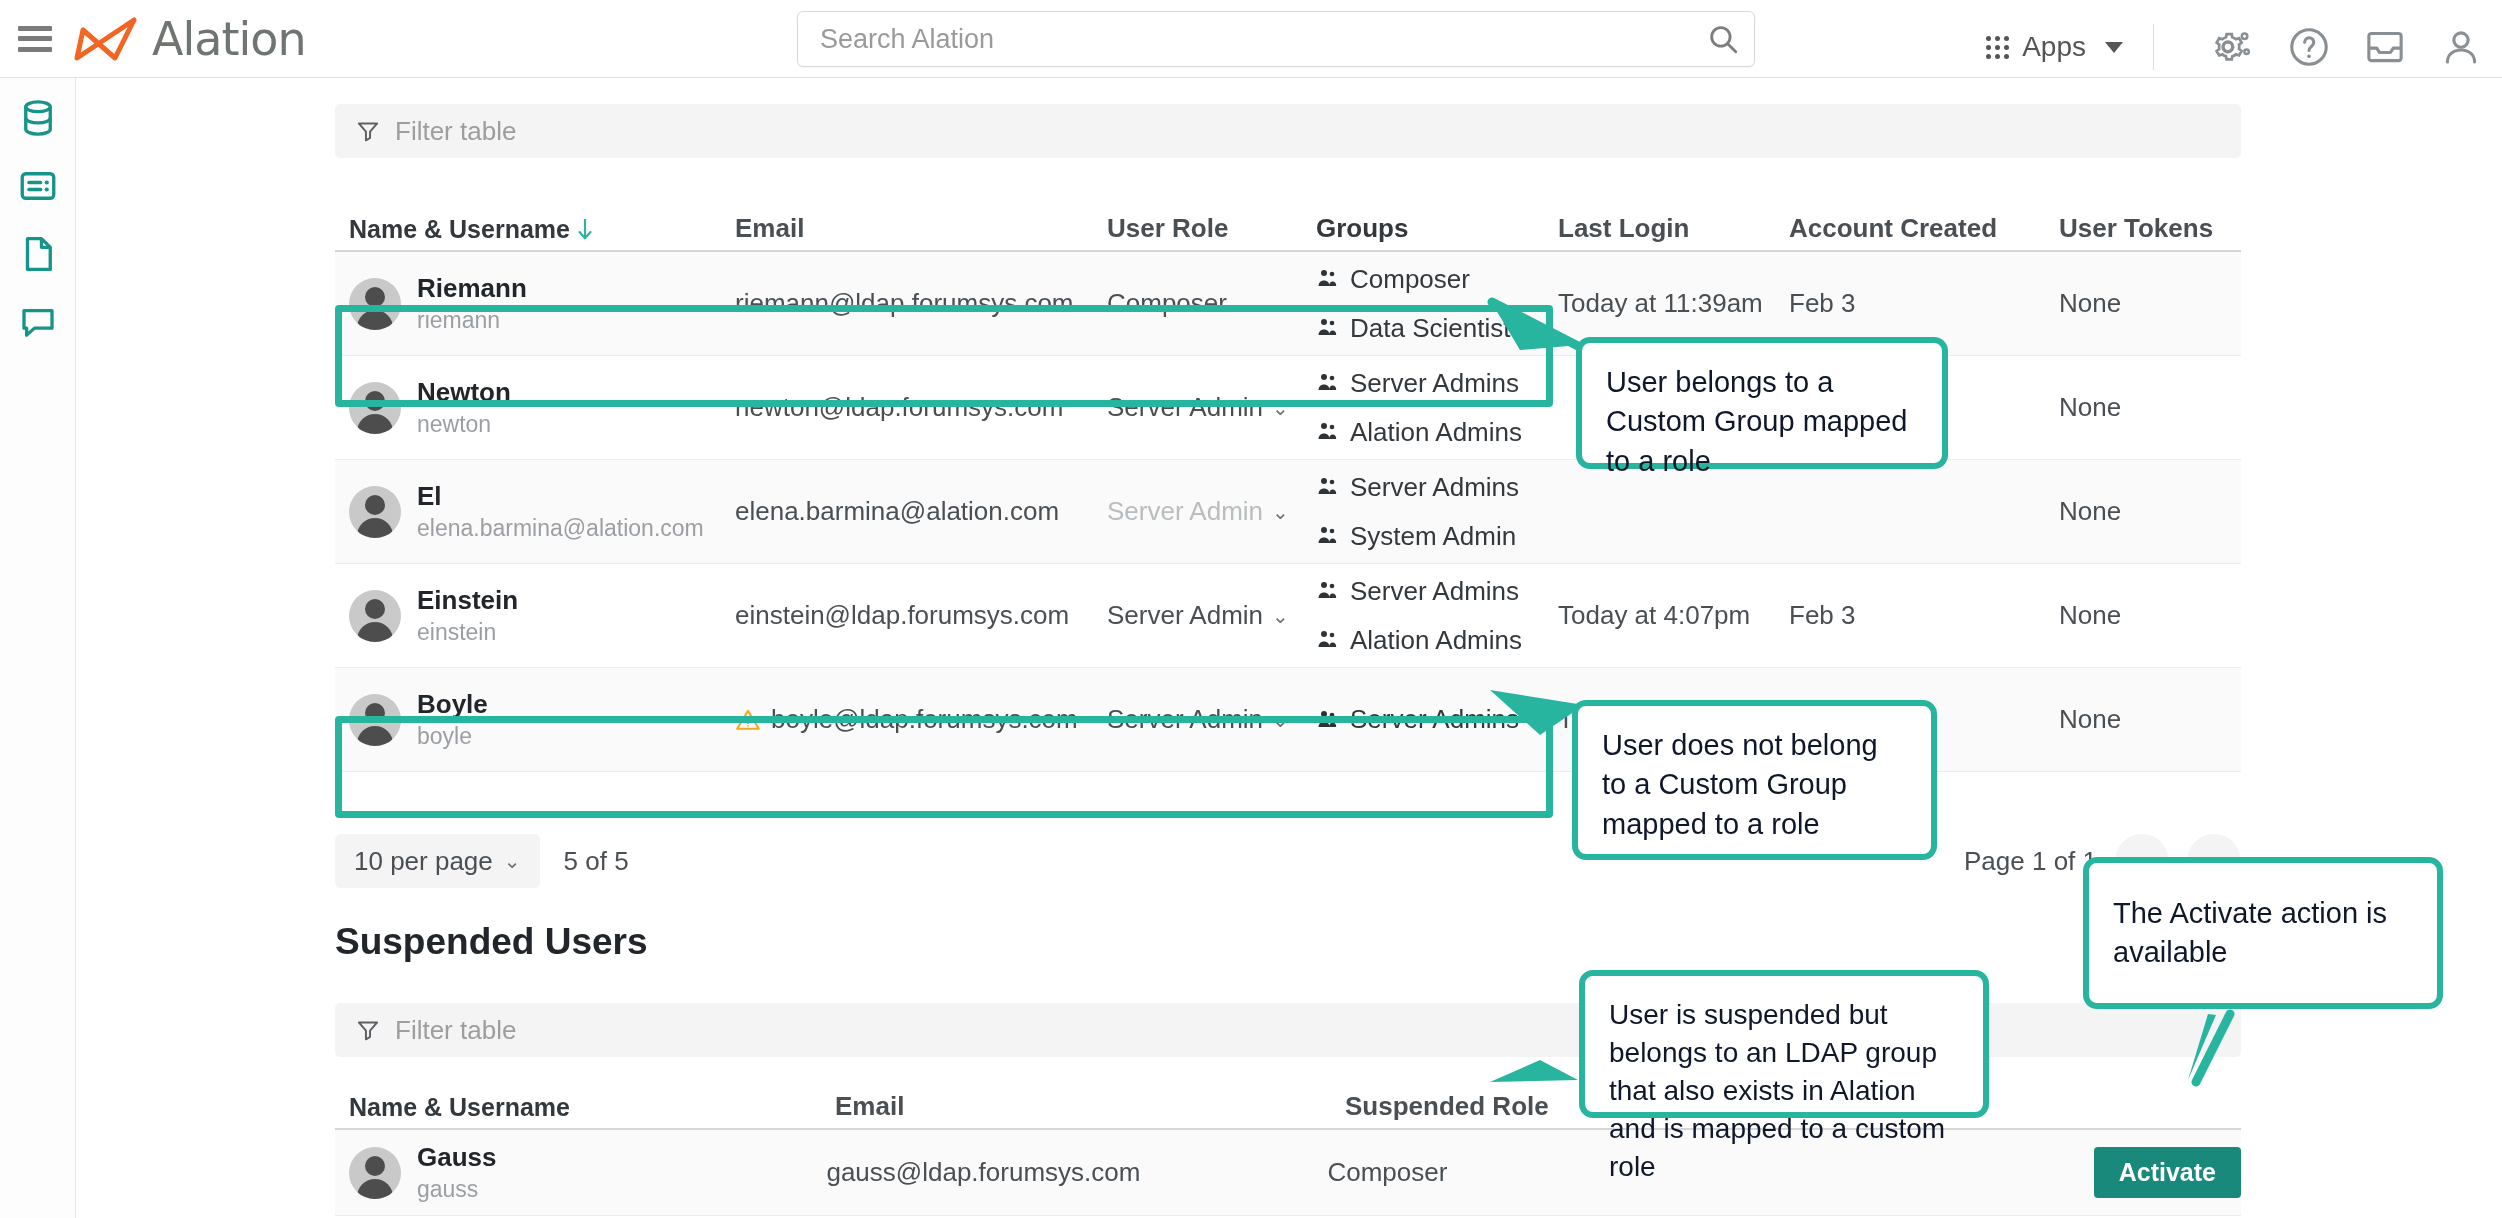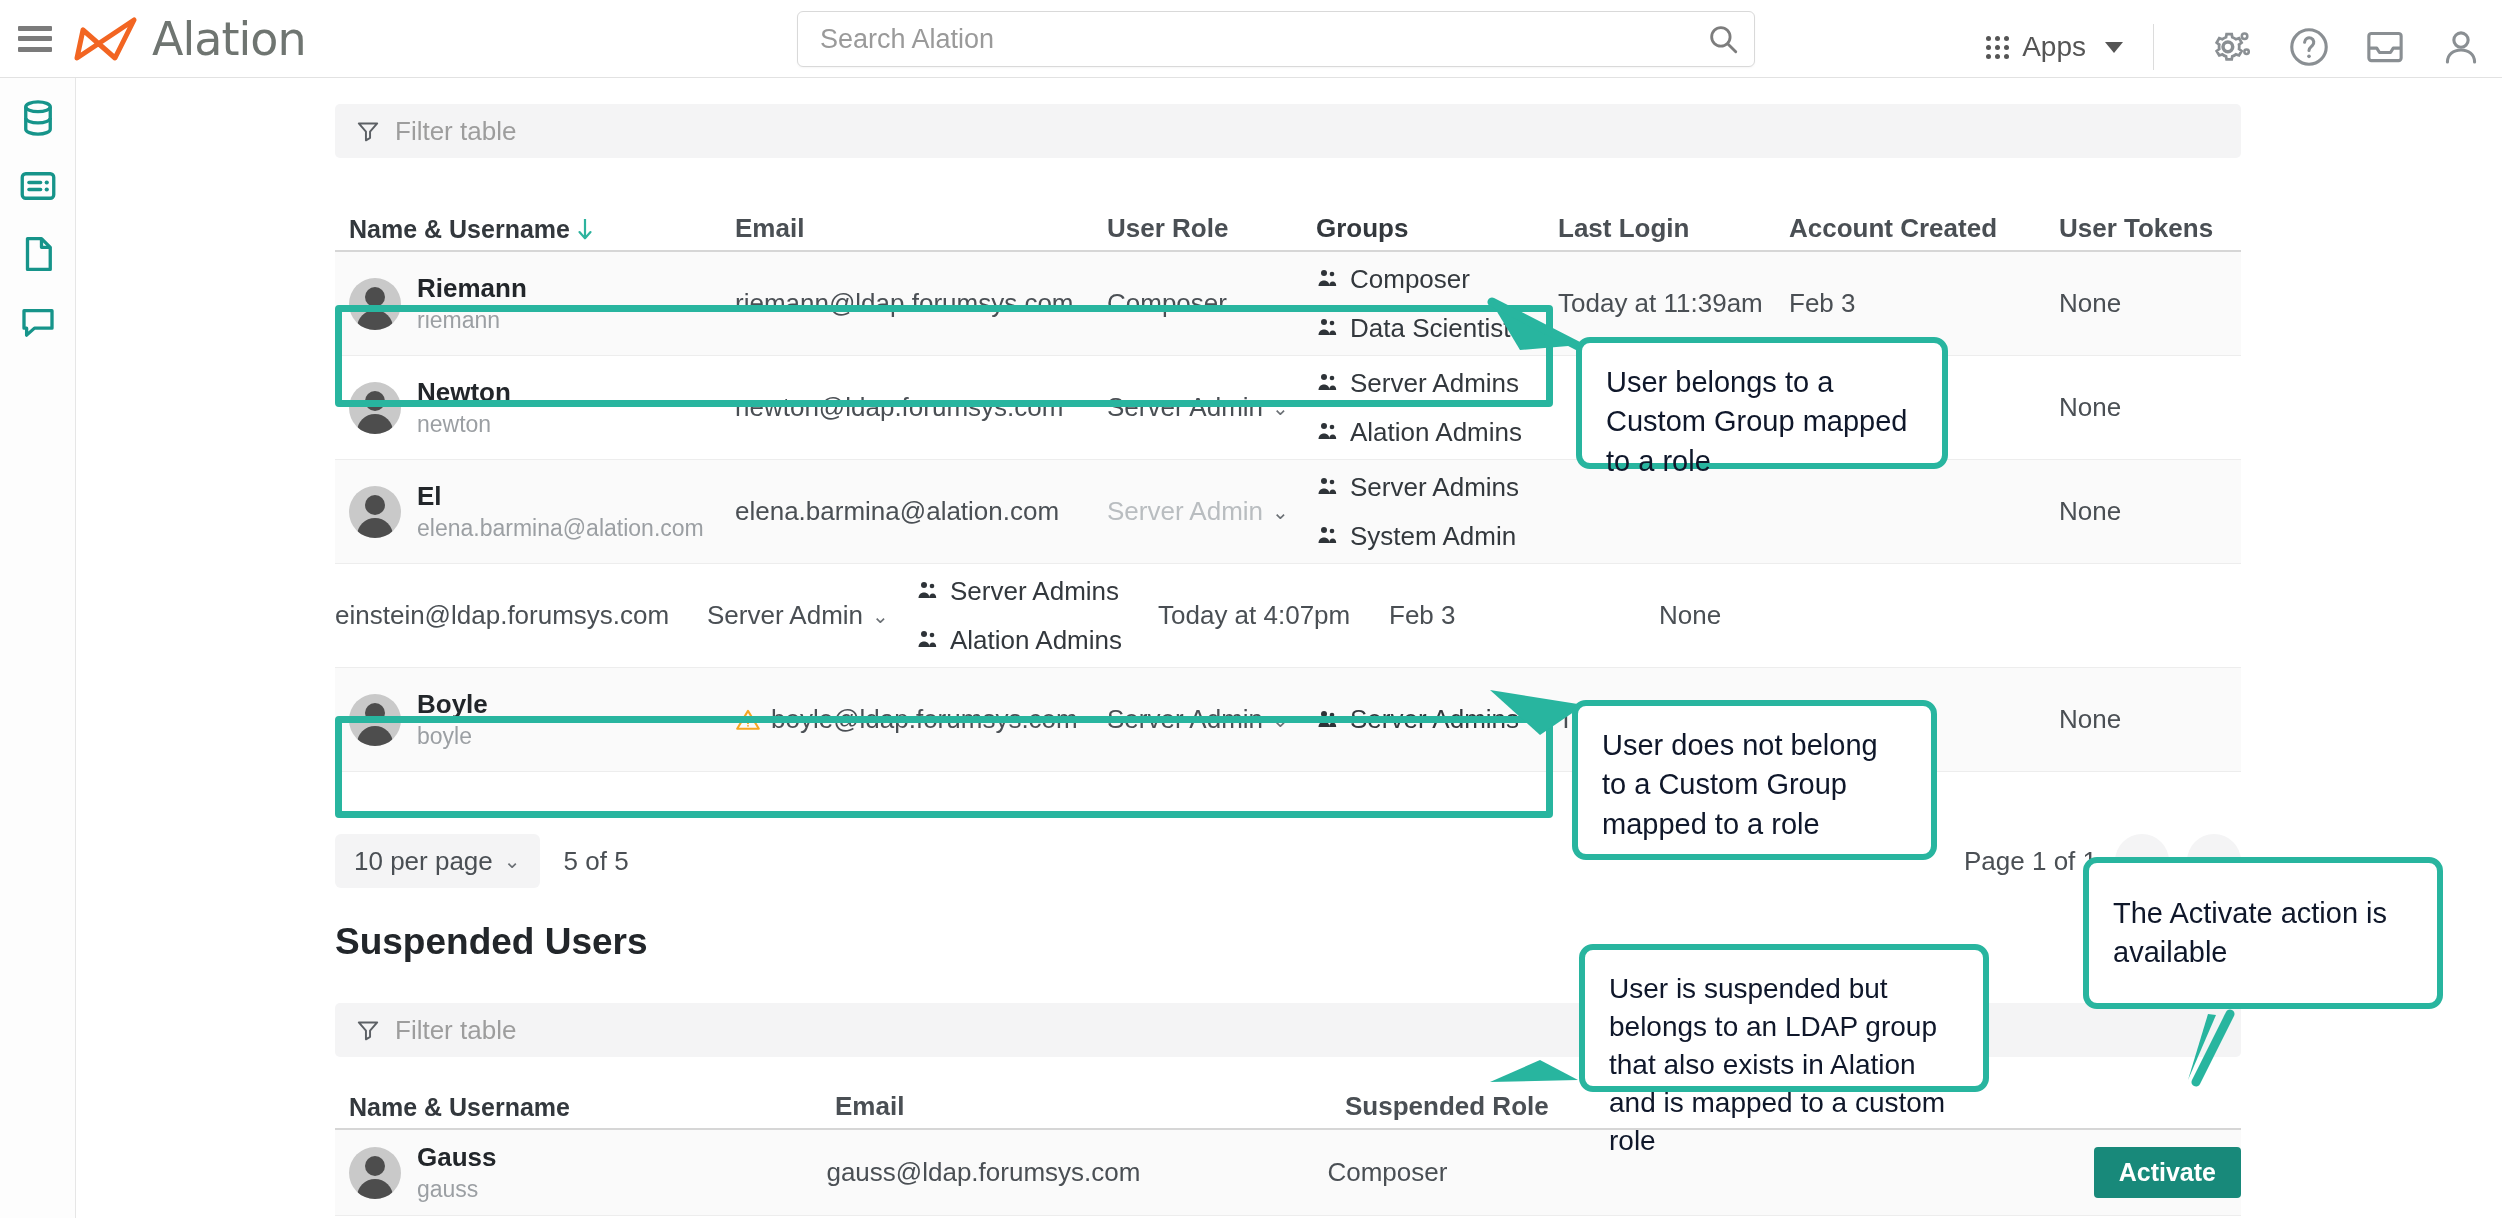--- a/index.html
+++ b/index.html
@@ -392,20 +392,27 @@
               </svg>
               <span>System Admin</span>
             </span>
         </div>
         <div class="c-last"></div>
         <div class="c-acct"></div>
         <div class="c-tok">None</div>
       </div>
 
       <div class="row">
+        <div class="c-name">
+          <div class="avatar"></div>
+          <div class="nm">
+            <b>Einstein</b>
+            <span>einstein</span>
+          </div>
+        </div>
         <div class="c-email">einstein@ldap.forumsys.com</div>
         <div class="c-role">
           <span>Server Admin</span>
           <span class="chev">⌄</span>
         </div>
         <div class="c-groups">
           <span class="grpline">
               <svg width="24" height="24" viewBox="0 0 24 24" fill="#2e3338">
                 <circle cx="8" cy="6" r="3"></circle>
                 <path d="M2.5 19c0-3.3 2.5-5.5 5.5-5.5s5.5 2.2 5.5 5.5z"></path>
@@ -540,21 +547,21 @@
   </svg>
 
   <div class="callout" style="left:1576px; top:337px; width:372px; height:132px;">
     <span>User belongs to a Custom Group mapped to a role</span>
   </div>
 
   <div class="callout" style="left:1572px; top:700px; width:365px; height:160px;">
     <span>User does not belong to a Custom Group mapped to a role</span>
   </div>
 
-  <div class="callout" style="left:1579px; top:944px; width:410px; height:148px; font-size:28px;">
+  <div class="callout" style="left:1579px; top:970px; width:410px; height:148px; font-size:28px;">
     <span>User is suspended but belongs to an LDAP group that also exists in Alation and is mapped to a custom role</span>
   </div>
 
   <div class="callout" style="left:2083px; top:857px; width:360px; height:152px; display:flex; align-items:center;">
     <span>The Activate action is available</span>
   </div>
 
 </div>
 
 </body></html>

